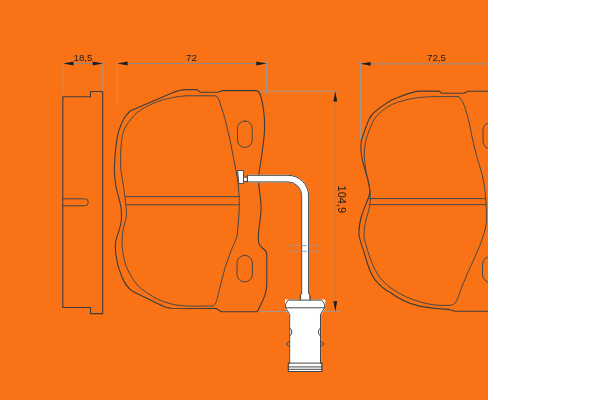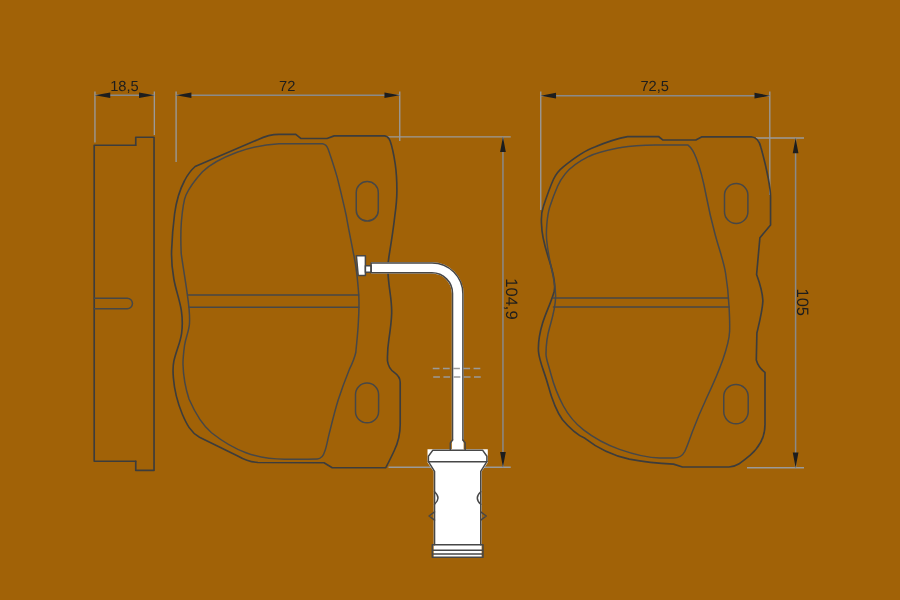--- a/index.html
+++ b/index.html
@@ -1,16 +1,16 @@
 <!DOCTYPE html>
 <html><head>
 <meta charset="utf-8">
 <style>
 html,body{margin:0;padding:0;background:#fff;}
-#page{width:600px;height:400px;position:relative;background:#a16207;overflow:hidden;}
+#page{width:488px;height:400px;position:relative;background:#f97316;overflow:hidden;}
 text{font-family:"Liberation Sans",sans-serif;fill:#1d1d1d;}
 .out{fill:none;stroke:#3c3c3c;stroke-width:1.1;stroke-linejoin:round;stroke-linecap:round;}
 .thin{fill:none;stroke:#474747;stroke-width:1;stroke-linejoin:round;stroke-linecap:round;}
 .wht{fill:#ffffff;stroke:none;}
 .dim{fill:none;stroke:#8a8a8a;stroke-width:1;}
 .ext{fill:none;stroke:#9a9a9a;stroke-width:0.9;}
 .arr{fill:#1d1d1d;stroke:none;}
 </style>
 </head>
 <body>

